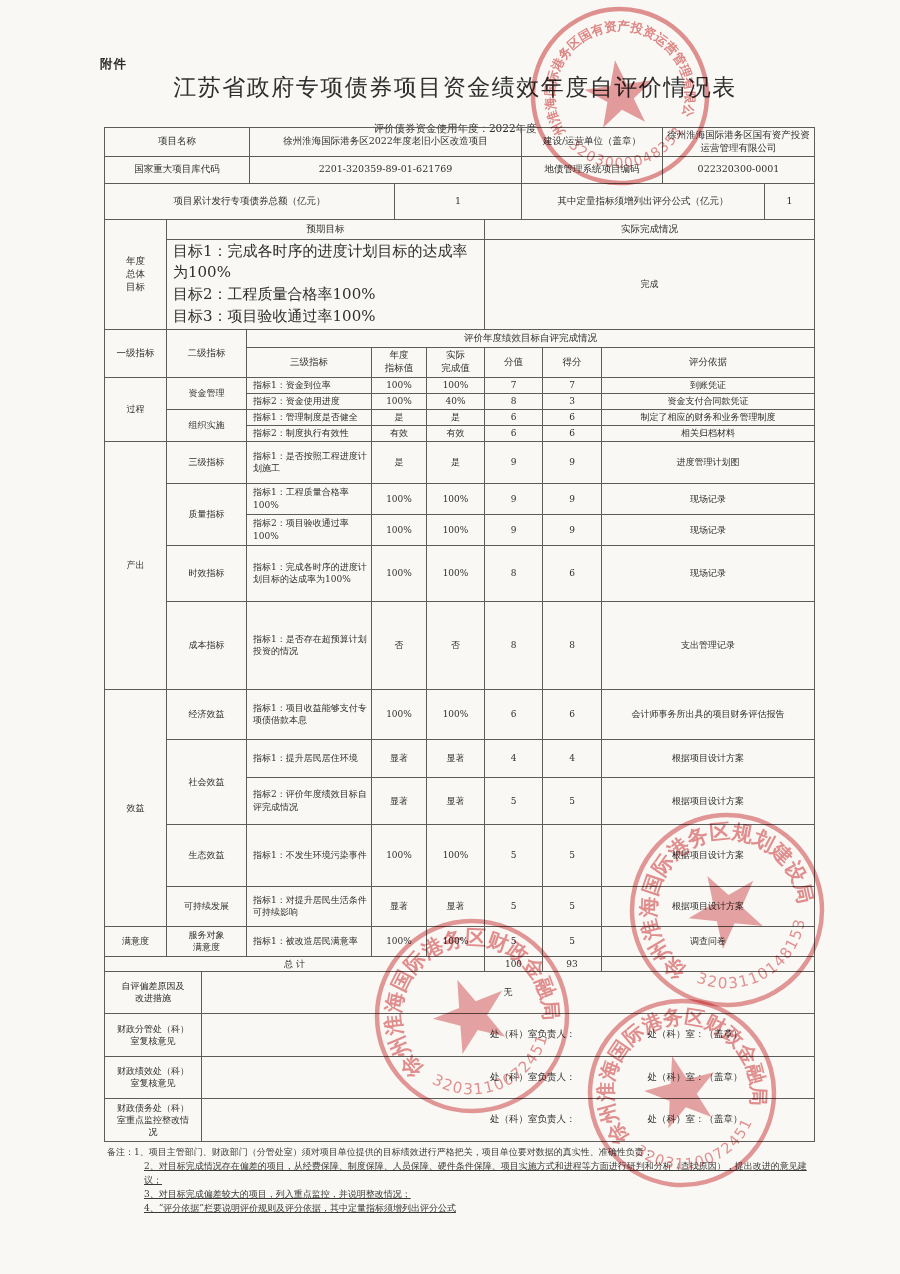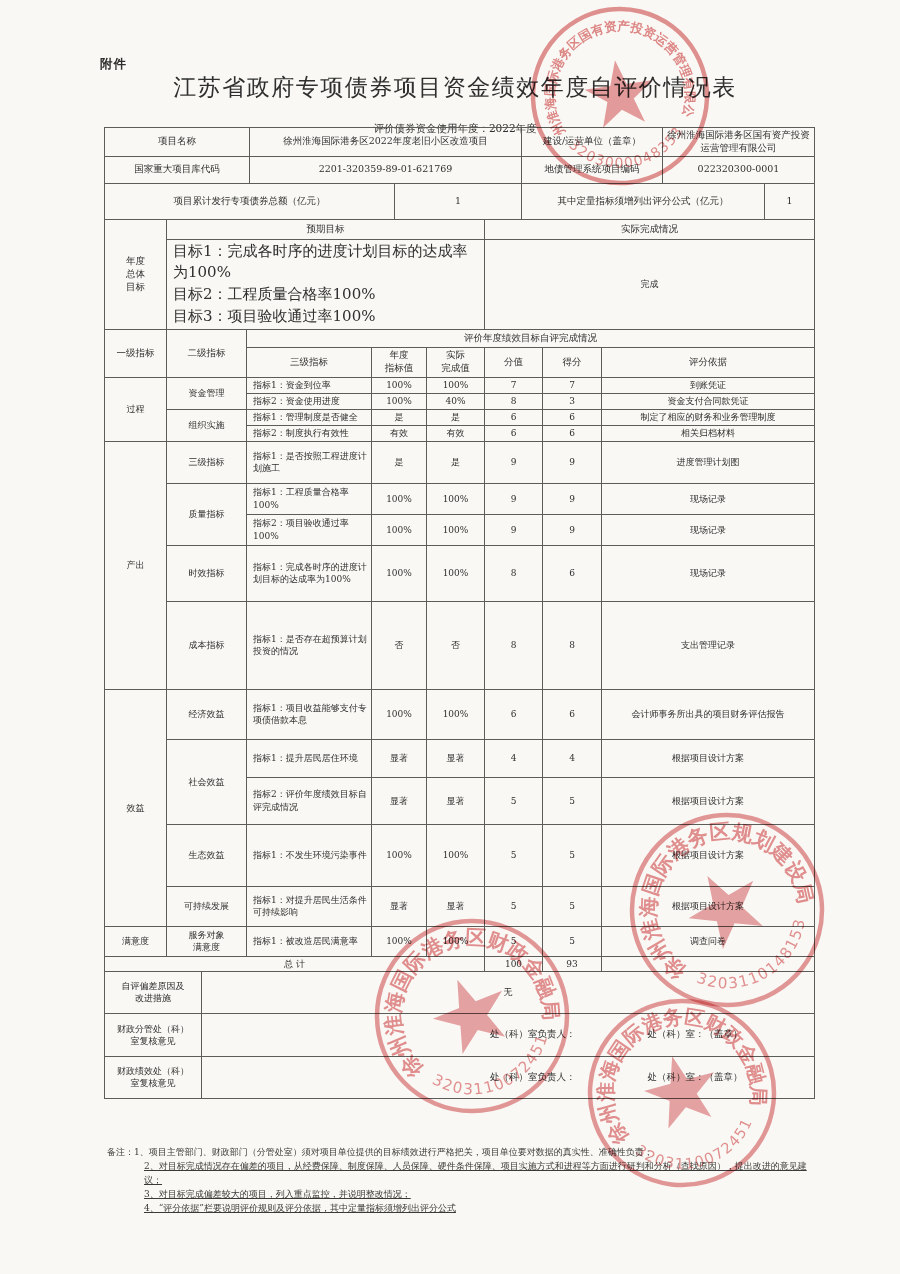--- a/index.html
+++ b/index.html
@@ -278,20 +278,31 @@
         <td class="signcell">
           <div class="sign">
             <span>处（科）室负责人：</span>
             <span>处（科）室：（盖章）</span>
           </div>
         </td>
       </tr>
       <tr style="height:42px">
         <td>财政绩效处（科）
 室复核意见</td>
+        <td class="signcell">
+          <div class="sign">
+            <span>处（科）室负责人：</span>
+            <span>处（科）室：（盖章）</span>
+          </div>
+        </td>
+      </tr>
+      <tr style="height:43px">
+        <td>财政债务处（科）
+室重点监控整改情
+况</td>
         <td class="signcell">
           <div class="sign">
             <span>处（科）室负责人：</span>
             <span>处（科）室：（盖章）</span>
           </div>
         </td>
       </tr>
     </tbody>
       </table>
   </div>

